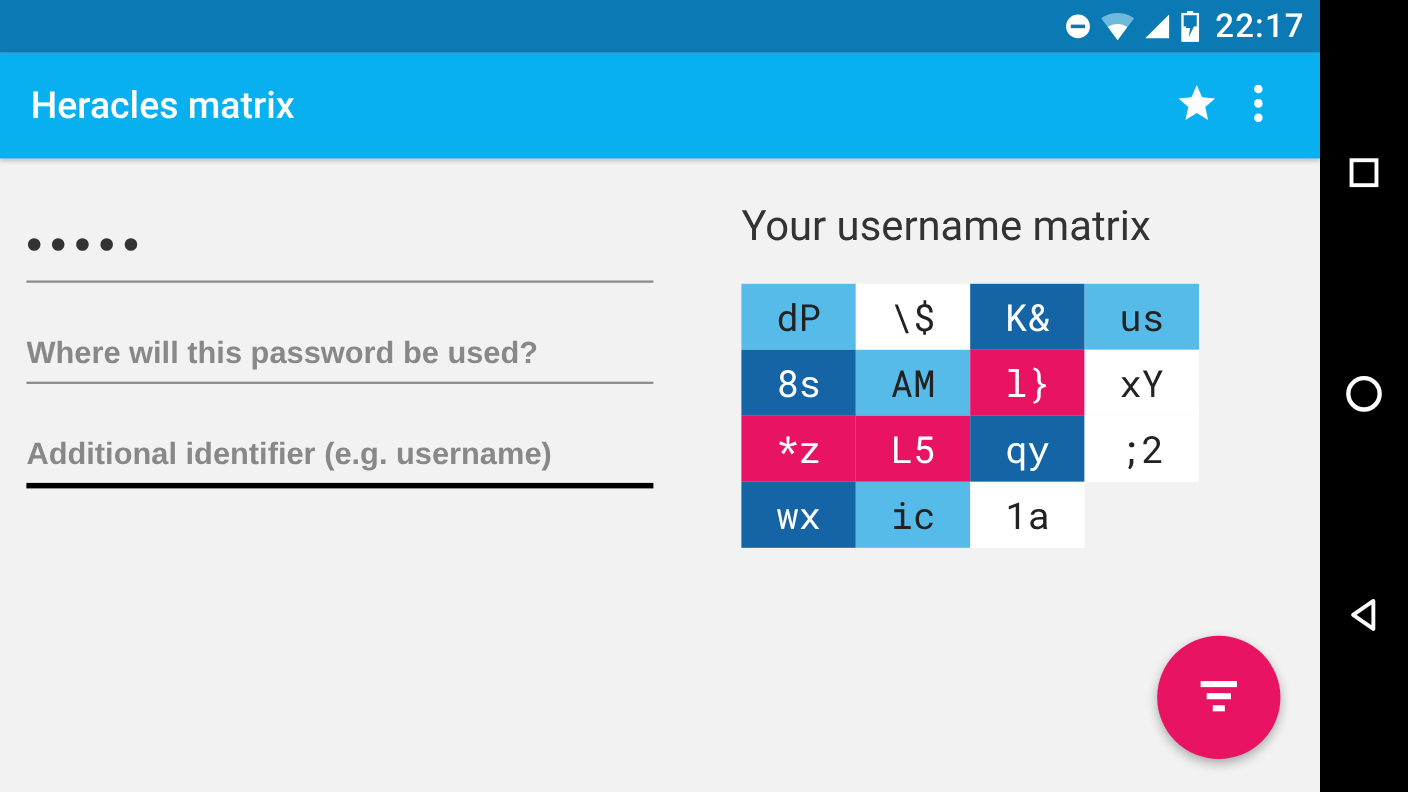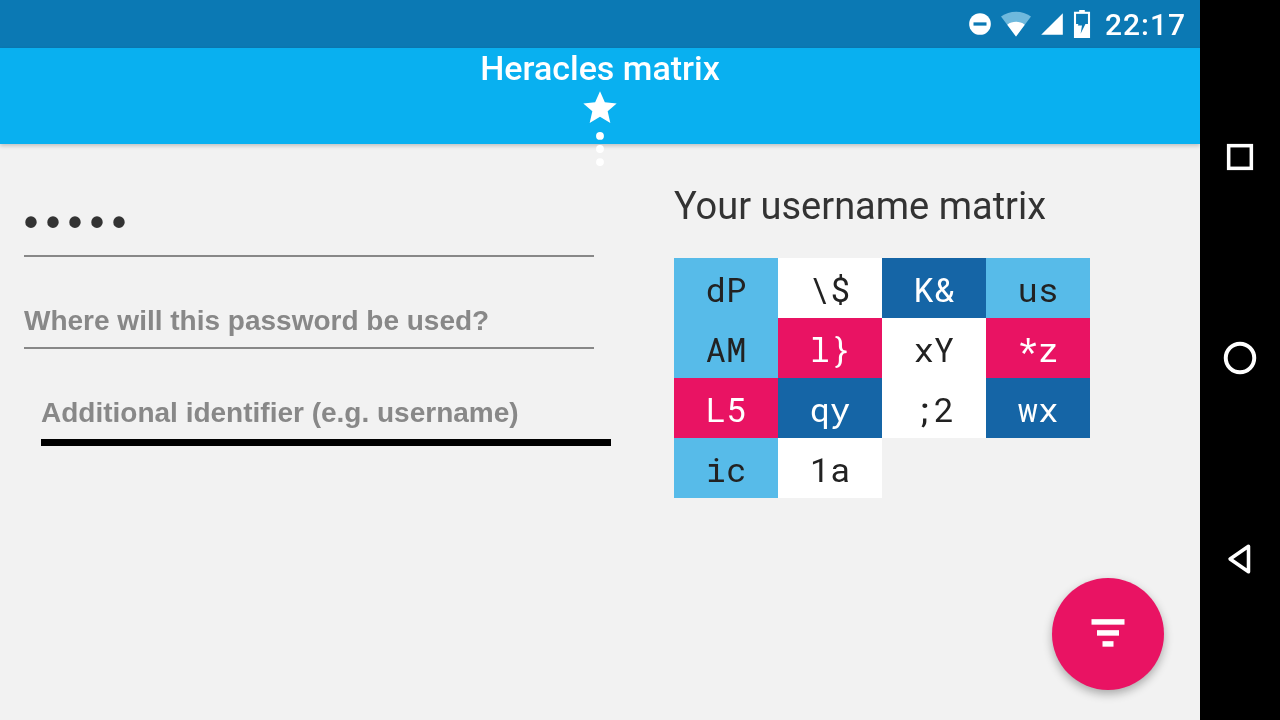--- a/index.html
+++ b/index.html
@@ -7,33 +7,33 @@
   body { display: flex; background: #000; }
 
   .phone { width: 1200px; height: 720px; background: #f2f2f2; position: relative; display: flex; flex-direction: column; }
   .navbar { width: 80px; height: 720px; background: #000; display: flex; flex-direction: column; align-items: center; justify-content: space-around; padding: 60px 0; }
   .navbar svg { fill: none; stroke: #fff; }
 
   .statusbar { height: 48px; background: #0b79b4; display: flex; align-items: center; justify-content: flex-end; padding: 0 14px; color: #fff; font-size: 26px; font-weight: 500; gap: 8px; }
   .statusbar .clock { margin-left: 6px; font-size: 30px; letter-spacing: 1px; }
   .statusbar svg { display: block; }
 
-  .appbar { height: 96px; background: #09b0f0; display: flex; align-items: center; padding: 0 28px; color: #fff; box-shadow: 0 2px 4px rgba(0,0,0,0.2); flex-direction: column; }
+  .appbar { height: 96px; background: #09b0f0; display: flex; align-items: center; padding: 0 28px; color: #fff; box-shadow: 0 2px 4px rgba(0,0,0,0.2); }
   .appbar .title { font-size: 34px; font-weight: 500; flex: 1; }
   .appbar .action { width: 56px; height: 56px; display: flex; align-items: center; justify-content: center; cursor: pointer; }
 
   .content { flex: 1; display: flex; padding: 50px 24px 0 24px; position: relative; }
   .left { width: 570px; }
   .right { flex: 1; padding-left: 80px; }
 
   .field { width: 100%; margin-bottom: 42px; position: relative; }
   .field input { width: 100%; border: none; border-bottom: 2px solid #888; background: transparent; font-size: 28px; padding: 6px 0 10px 0; outline: none; color: #333; letter-spacing: 8px; font-weight: bold; }
   .field.placeholder input { letter-spacing: normal; color: #888; }
   .field input::placeholder { color: #888; }
-  .field.focused input { border-bottom: 7px solid #000000; margin-left: 17px; }
+  .field.focused input { border-bottom: 5px solid #000000; }
 
   .matrix-title { font-size: 38px; color: #333; margin-bottom: 30px; margin-top: -10px; }
   .matrix { display: grid; grid-template-columns: repeat(4, 104px); grid-auto-rows: 60px; text-align: center; }
   .cell { display: flex; align-items: center; justify-content: center; font-family: "Roboto Mono", "Menlo", "Consolas", monospace; font-size: 34px; }
   .bg-white { background: #fff; color: #222; }
   .bg-lblue { background: #57bbe9; color: #222; }
   .bg-dblue { background: #1565a6; color: #fff; }
   .bg-pink  { background: #e91363; color: #fff; }
 
   .fab { position: absolute; right: 36px; bottom: 30px; width: 112px; height: 112px; border-radius: 50%; background: #e91363; display: flex; align-items: center; justify-content: center; box-shadow: 0 4px 10px rgba(0,0,0,0.3); cursor: pointer; }
@@ -105,20 +105,21 @@
       </div>
     </div>
 
     <div class="right">
       <div class="matrix-title">Your username matrix</div>
       <div class="matrix" id="matrix-grid">
           <div class="cell bg-lblue">dP</div>
           <div class="cell bg-white">\$</div>
           <div class="cell bg-dblue">K&amp;</div>
           <div class="cell bg-lblue">us</div>
+          <div class="cell bg-dblue">8s</div>
           <div class="cell bg-lblue">AM</div>
           <div class="cell bg-pink">l}</div>
           <div class="cell bg-white">xY</div>
           <div class="cell bg-pink">*z</div>
           <div class="cell bg-pink">L5</div>
           <div class="cell bg-dblue">qy</div>
           <div class="cell bg-white">;2</div>
           <div class="cell bg-dblue">wx</div>
           <div class="cell bg-lblue">ic</div>
           <div class="cell bg-white">1a</div>

